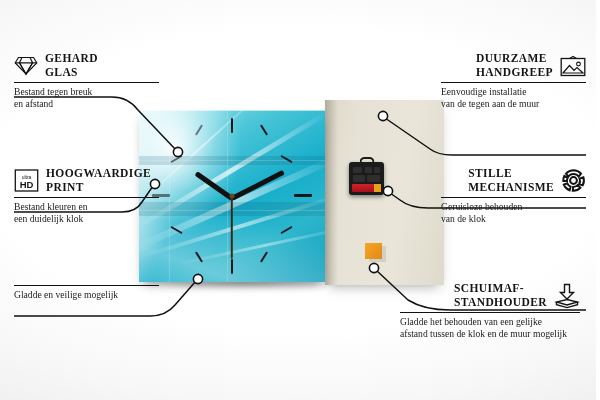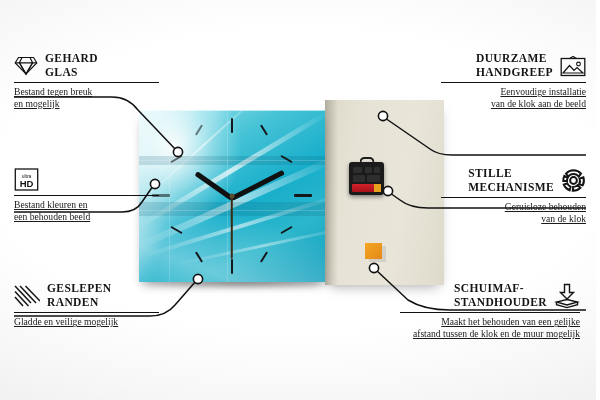--- a/index.html
+++ b/index.html
@@ -61,25 +61,25 @@
   .floor-shadow{position:absolute;left:132px;top:278px;width:320px;height:16px;
       background:radial-gradient(ellipse 50% 60% at 35% 30%, rgba(0,0,0,.30), rgba(0,0,0,0) 70%);
       filter:blur(2px);}
 
   
   .callout{position:absolute;}
   .callout .head{display:flex;align-items:center;gap:7px;}
   .callout .title{font-weight:bold;font-size:11.5px;line-height:13.5px;
       letter-spacing:.4px;color:#141414;text-transform:uppercase;}
   .callout .rule{height:1.4px;background:#111;margin-top:3px;}
-  .callout .desc{font-size:9.6px;line-height:11.6px;color:#1b1b1b;margin-top:3px;text-decoration:underline;}
+  .callout .desc{font-size:9.6px;line-height:11.6px;color:#1b1b1b;margin-top:3px;}
   .callout.left .head{justify-content:flex-start;}
   .callout.right .head{justify-content:flex-end;}
   .callout.right .title{text-align:left;}
-  .callout.right .desc{text-align:right;}
+  .callout.right .desc{text-align:left;}
 
   .ico{flex:0 0 auto;display:block;}
 
   svg.links{position:absolute;left:0;top:0;width:600px;height:400px;pointer-events:none;}
   svg.links path{fill:none;stroke:#111;stroke-width:1.5;}
   svg.links circle{fill:#fff;stroke:#111;stroke-width:1.6;}
 </style>
 </head>
 <body>
 
@@ -166,55 +166,44 @@
         </g>
       </svg>
       <div class="title">
         <span>GEHARD</span><br>
         <span>GLAS</span>
       </div>
     </div>
     <div class="rule" style="width:145px;"></div>
     <div class="desc">
       <span>Bestand tegen breuk</span><br>
-      <span>en mogelijk</span>
+      <span>en afstand</span>
     </div>
   </div>
 
   <div class="callout left" style="left:14px;top:167px;width:145px;">
     <div class="head">
       <svg class="ico" width="25" height="25" viewBox="0 0 25 25">
         <rect x="1.3" y="2" width="22.4" height="21" fill="none" stroke="#141414" stroke-width="1.3"></rect>
         <text x="12.5" y="11" font-family="Liberation Sans, sans-serif" font-size="5" text-anchor="middle" fill="#141414">ultra</text>
         <text x="12.5" y="20" font-family="Liberation Sans, sans-serif" font-size="9.5" font-weight="bold" text-anchor="middle" fill="#141414">HD</text>
       </svg>
+      <div class="title">
+        <span>HOOGWAARDIGE</span><br>
+        <span>PRINT</span>
+      </div>
     </div>
     <div class="rule" style="width:145px;"></div>
     <div class="desc">
       <span>Bestand kleuren en</span><br>
-      <span>een behouden beeld</span>
+      <span>een duidelijk klok</span>
     </div>
   </div>
 
   <div class="callout left" style="left:14px;top:282px;width:145px;">
-    <div class="head">
-      <svg class="ico" width="26" height="22" viewBox="0 0 26 22">
-        <g stroke="#141414" stroke-width="1.5" fill="none">
-          <path d="M1 1 L17 18"></path>
-            <path d="M1 6.5 L14.5 21"></path>
-            <path d="M1 12 L9 21"></path>
-          <path d="M6 1 L22 18"></path>
-            <path d="M11.5 1 L26 16"></path>
-        </g>
-      </svg>
-      <div class="title">
-        <span>GESLEPEN</span><br>
-        <span>RANDEN</span>
-      </div>
-    </div>
     <div class="rule" style="width:145px;"></div>
     <div class="desc">
       <span>Gladde en veilige mogelijk</span>
     </div>
   </div>
 
   <div class="callout right" style="left:441px;top:52px;width:145px;">
     <div class="head">
       <div class="title">
         <span>DUURZAME</span><br>
@@ -223,21 +212,21 @@
       <svg class="ico" width="26" height="22" viewBox="0 0 26 22">
         <rect x="1.2" y="3.5" width="23.6" height="17" fill="none" stroke="#141414" stroke-width="1.3"></rect>
         <path d="M13 1.5 L9.5 3.5 h7z" fill="none" stroke="#141414" stroke-width="1.1"></path>
         <circle cx="18.5" cy="9" r="1.9" fill="none" stroke="#141414" stroke-width="1.1"></circle>
         <path d="M3 18 L9.5 10.5 L14 15.5 L17 12.5 L23 18z" fill="none" stroke="#141414" stroke-width="1.2"></path>
       </svg>
     </div>
     <div class="rule" style="width:145px;"></div>
     <div class="desc">
       <span>Eenvoudige installatie</span><br>
-      <span>van de klok aan de beeld</span>
+      <span>van de tegen aan de muur</span>
     </div>
   </div>
 
   <div class="callout right" style="left:441px;top:167px;width:145px;">
     <div class="head">
       <div class="title">
         <span>STILLE</span><br>
         <span>MECHANISME</span>
       </div>
       <svg class="ico" width="25" height="25" viewBox="0 0 25 25">
@@ -265,18 +254,18 @@
         <span>STANDHOUDER</span>
       </div>
       <svg class="ico" width="26" height="26" viewBox="0 0 26 26">
         <path d="M10.5 1.5 h5 v8 h4 L13 16 L6.5 9.5 h4z" fill="none" stroke="#141414" stroke-width="1.4"></path>
         <path d="M13 16.5 L23.5 19 L13 22 L2.5 19z" fill="none" stroke="#141414" stroke-width="1.4"></path>
         <path d="M2.5 19 v2.6 L13 24.6 L23.5 21.6 V19" fill="none" stroke="#141414" stroke-width="1.4"></path>
       </svg>
     </div>
     <div class="rule" style="width:180px;"></div>
     <div class="desc">
-      <span>Maakt het behouden van een gelijke</span><br>
+      <span>Gladde het behouden van een gelijke</span><br>
       <span>afstand tussen de klok en de muur mogelijk</span>
     </div>
   </div>
 
 </div>
 
 </body></html>

